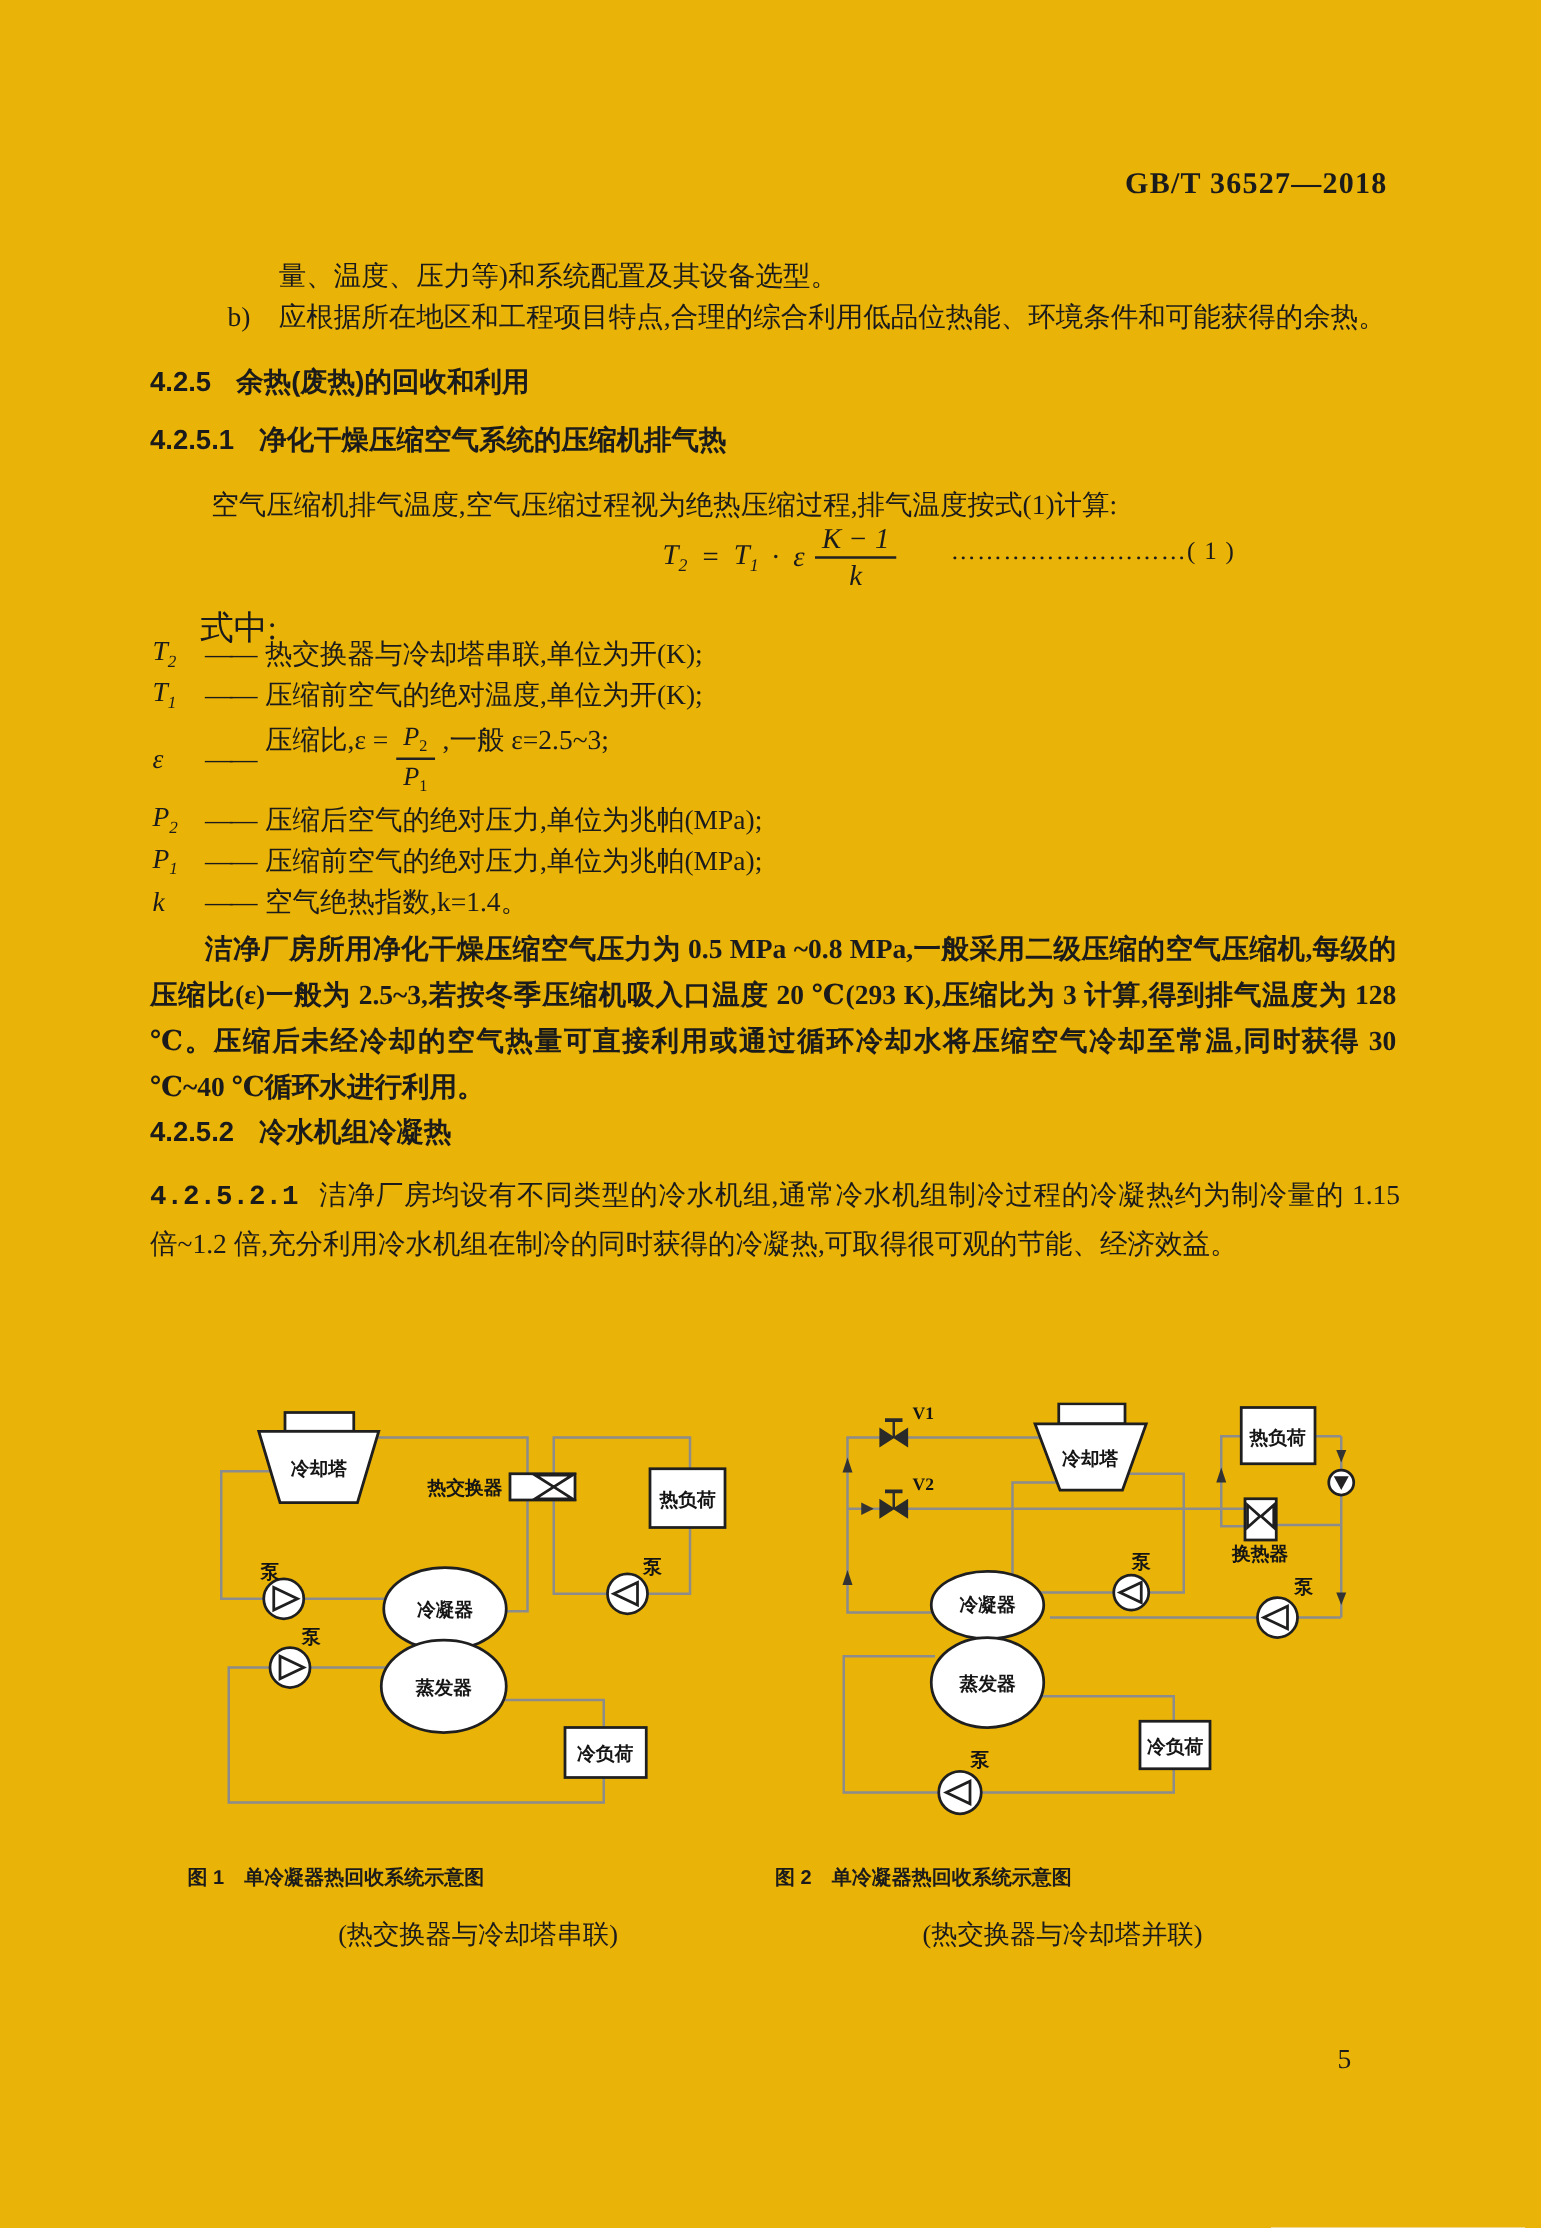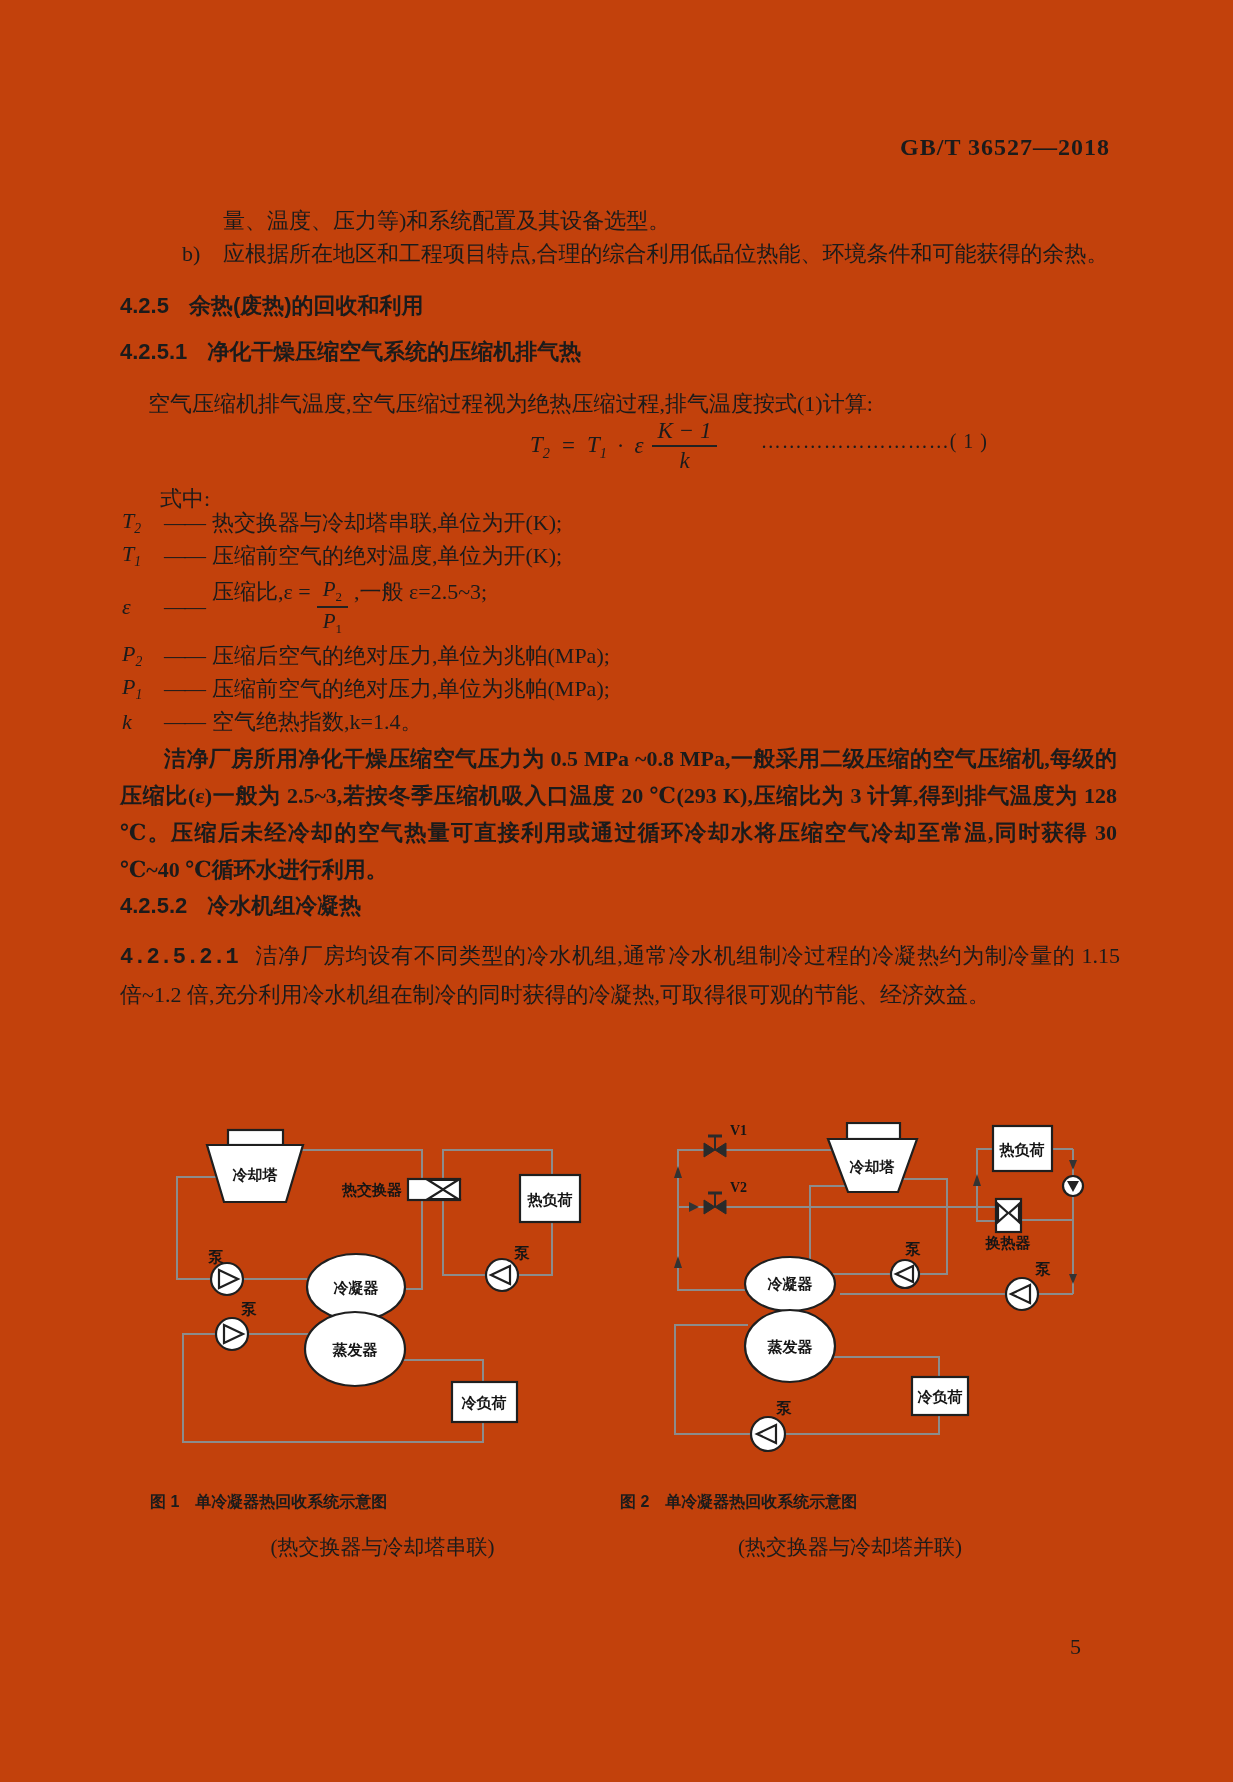--- a/index.html
+++ b/index.html
@@ -1,19 +1,19 @@
 <!DOCTYPE html>
 <html><head>
 <meta charset="utf-8">
 <style>
   html,body{margin:0;padding:0;background:#f2f2f0;}
   .page{
     position:relative;
     width:1233px;height:1782px;
-    background:#c2410c;
+    background:#eab308;
     font-family:"Liberation Serif","DejaVu Serif",serif;
     color:#1b1b1b;
     overflow:hidden;
     margin:0 auto;
   }
   .abs{position:absolute;}
   .doc-code{
     font-family:"Liberation Serif","DejaVu Serif",serif;
     font-weight:bold;font-size:24px;letter-spacing:1px;
   }
@@ -33,21 +33,21 @@
     font-size:23px;font-style:italic;
   }
   .formula .f-eq{font-style:normal;padding:0 4px;}
   .formula .f-dot{font-style:normal;padding:0 2px;}
   sub{font-size:0.62em;}
   .frac{display:inline-flex;flex-direction:column;text-align:center;vertical-align:middle;line-height:1.15;}
   .frac .fnum{display:block;border-bottom:2px solid #222;padding:0 6px 1px;}
   .frac .fden{display:block;padding-top:1px;}
   .frac-inline{font-size:21px;margin:0 6px;}
   .formula-no{font-size:20px;letter-spacing:1px;white-space:nowrap;}
-  .where{font-size:22px;}
+  .where{font-size:27px;}
   .def-row{
     position:absolute;left:122px;width:1000px;
     display:flex;align-items:center;font-size:22px;
   }
   .def-sym{display:inline-block;width:42px;font-style:italic;flex:0 0 42px;}
   .def-dash{letter-spacing:-2px;margin-right:8px;white-space:nowrap;}
   .caption1{
     font-family:"Liberation Sans","DejaVu Sans",sans-serif;
     font-weight:bold;font-size:16px;
   }
@@ -72,21 +72,21 @@
   <div class="abs body-text" style="top:235px;left:223px;width:900px;">应根据所在地区和工程项目特点,合理的综合利用低品位热能、环境条件和可能获得的余热。</div>
 
   <div class="abs heading" style="top:291px;left:120px;">
     <span class="h-num">4.2.5</span><span>余热(废热)的回收和利用</span>
   </div>
 
   <div class="abs heading" style="top:337px;left:120px;">
     <span class="h-num">4.2.5.1</span><span>净化干燥压缩空气系统的压缩机排气热</span>
   </div>
 
-  <div class="abs body-text" style="top:385px;left:148px;width:955px;">空气压缩机排气温度,空气压缩过程视为绝热压缩过程,排气温度按式(1)计算:</div>
+  <div class="abs body-text" style="top:385px;left:169px;width:955px;">空气压缩机排气温度,空气压缩过程视为绝热压缩过程,排气温度按式(1)计算:</div>
 
   <div class="abs formula" style="top:418px;left:530px;">
     <span><i>T</i><sub>2</sub></span>
     <span class="f-eq">=</span>
     <span><i>T</i><sub>1</sub></span>
     <span class="f-dot">·</span>
     <i>ε</i>
     <span class="frac">
       <span class="fnum"><i>K − 1</i></span>
       <span class="fden"><i>k</i></span>

